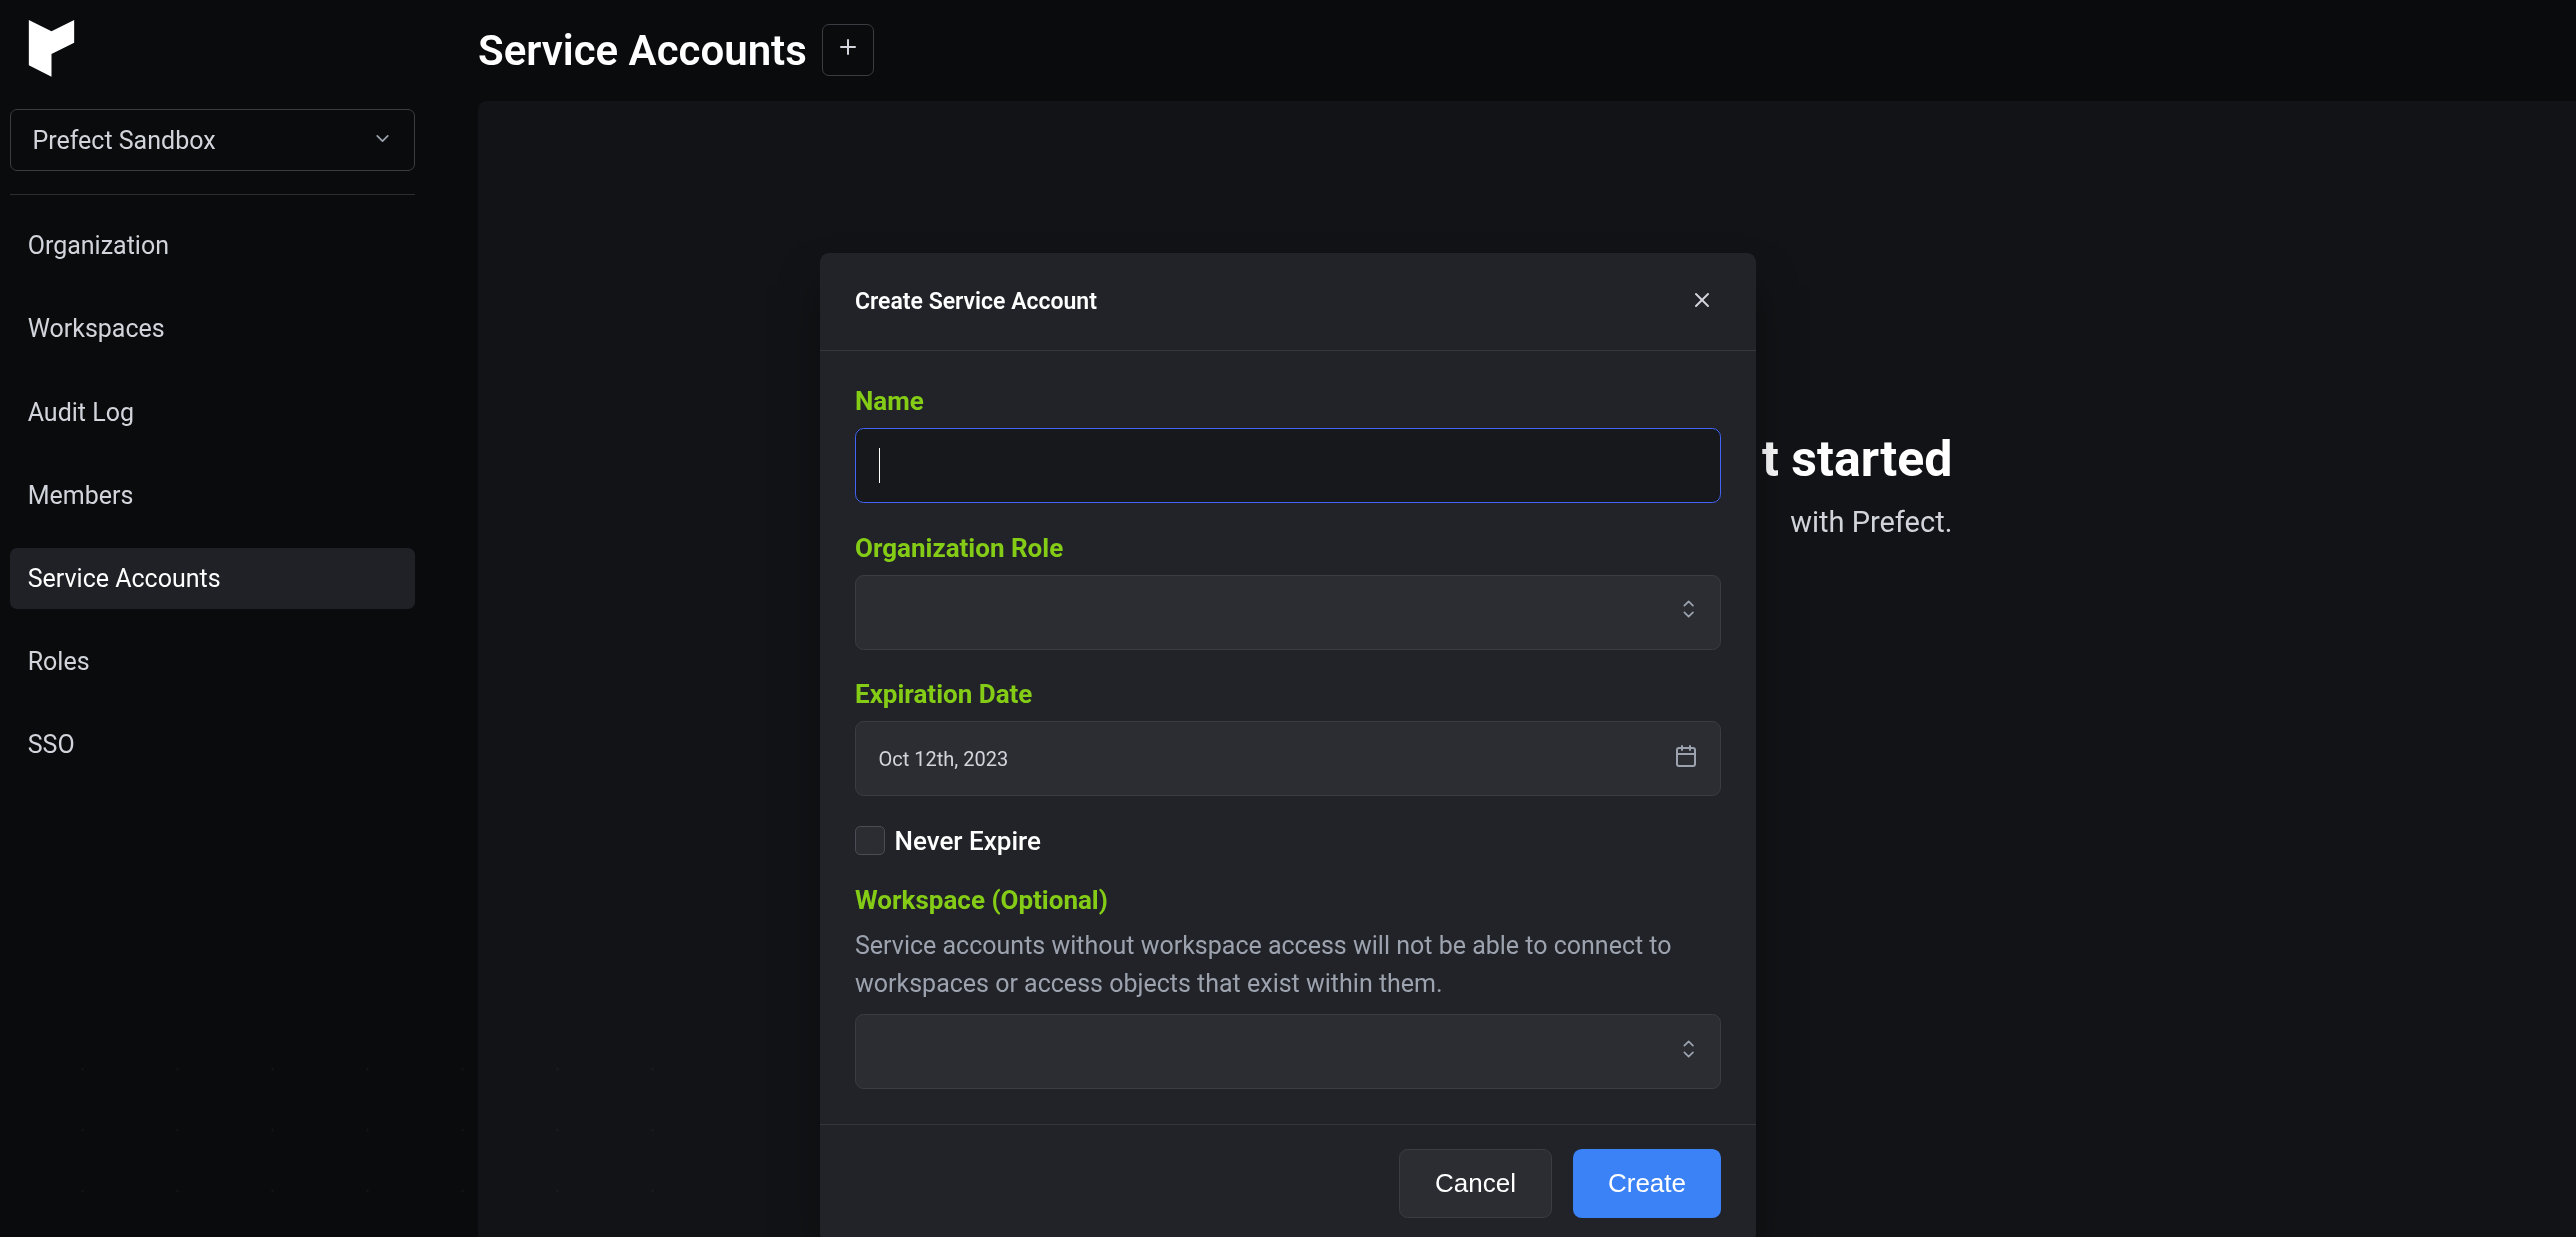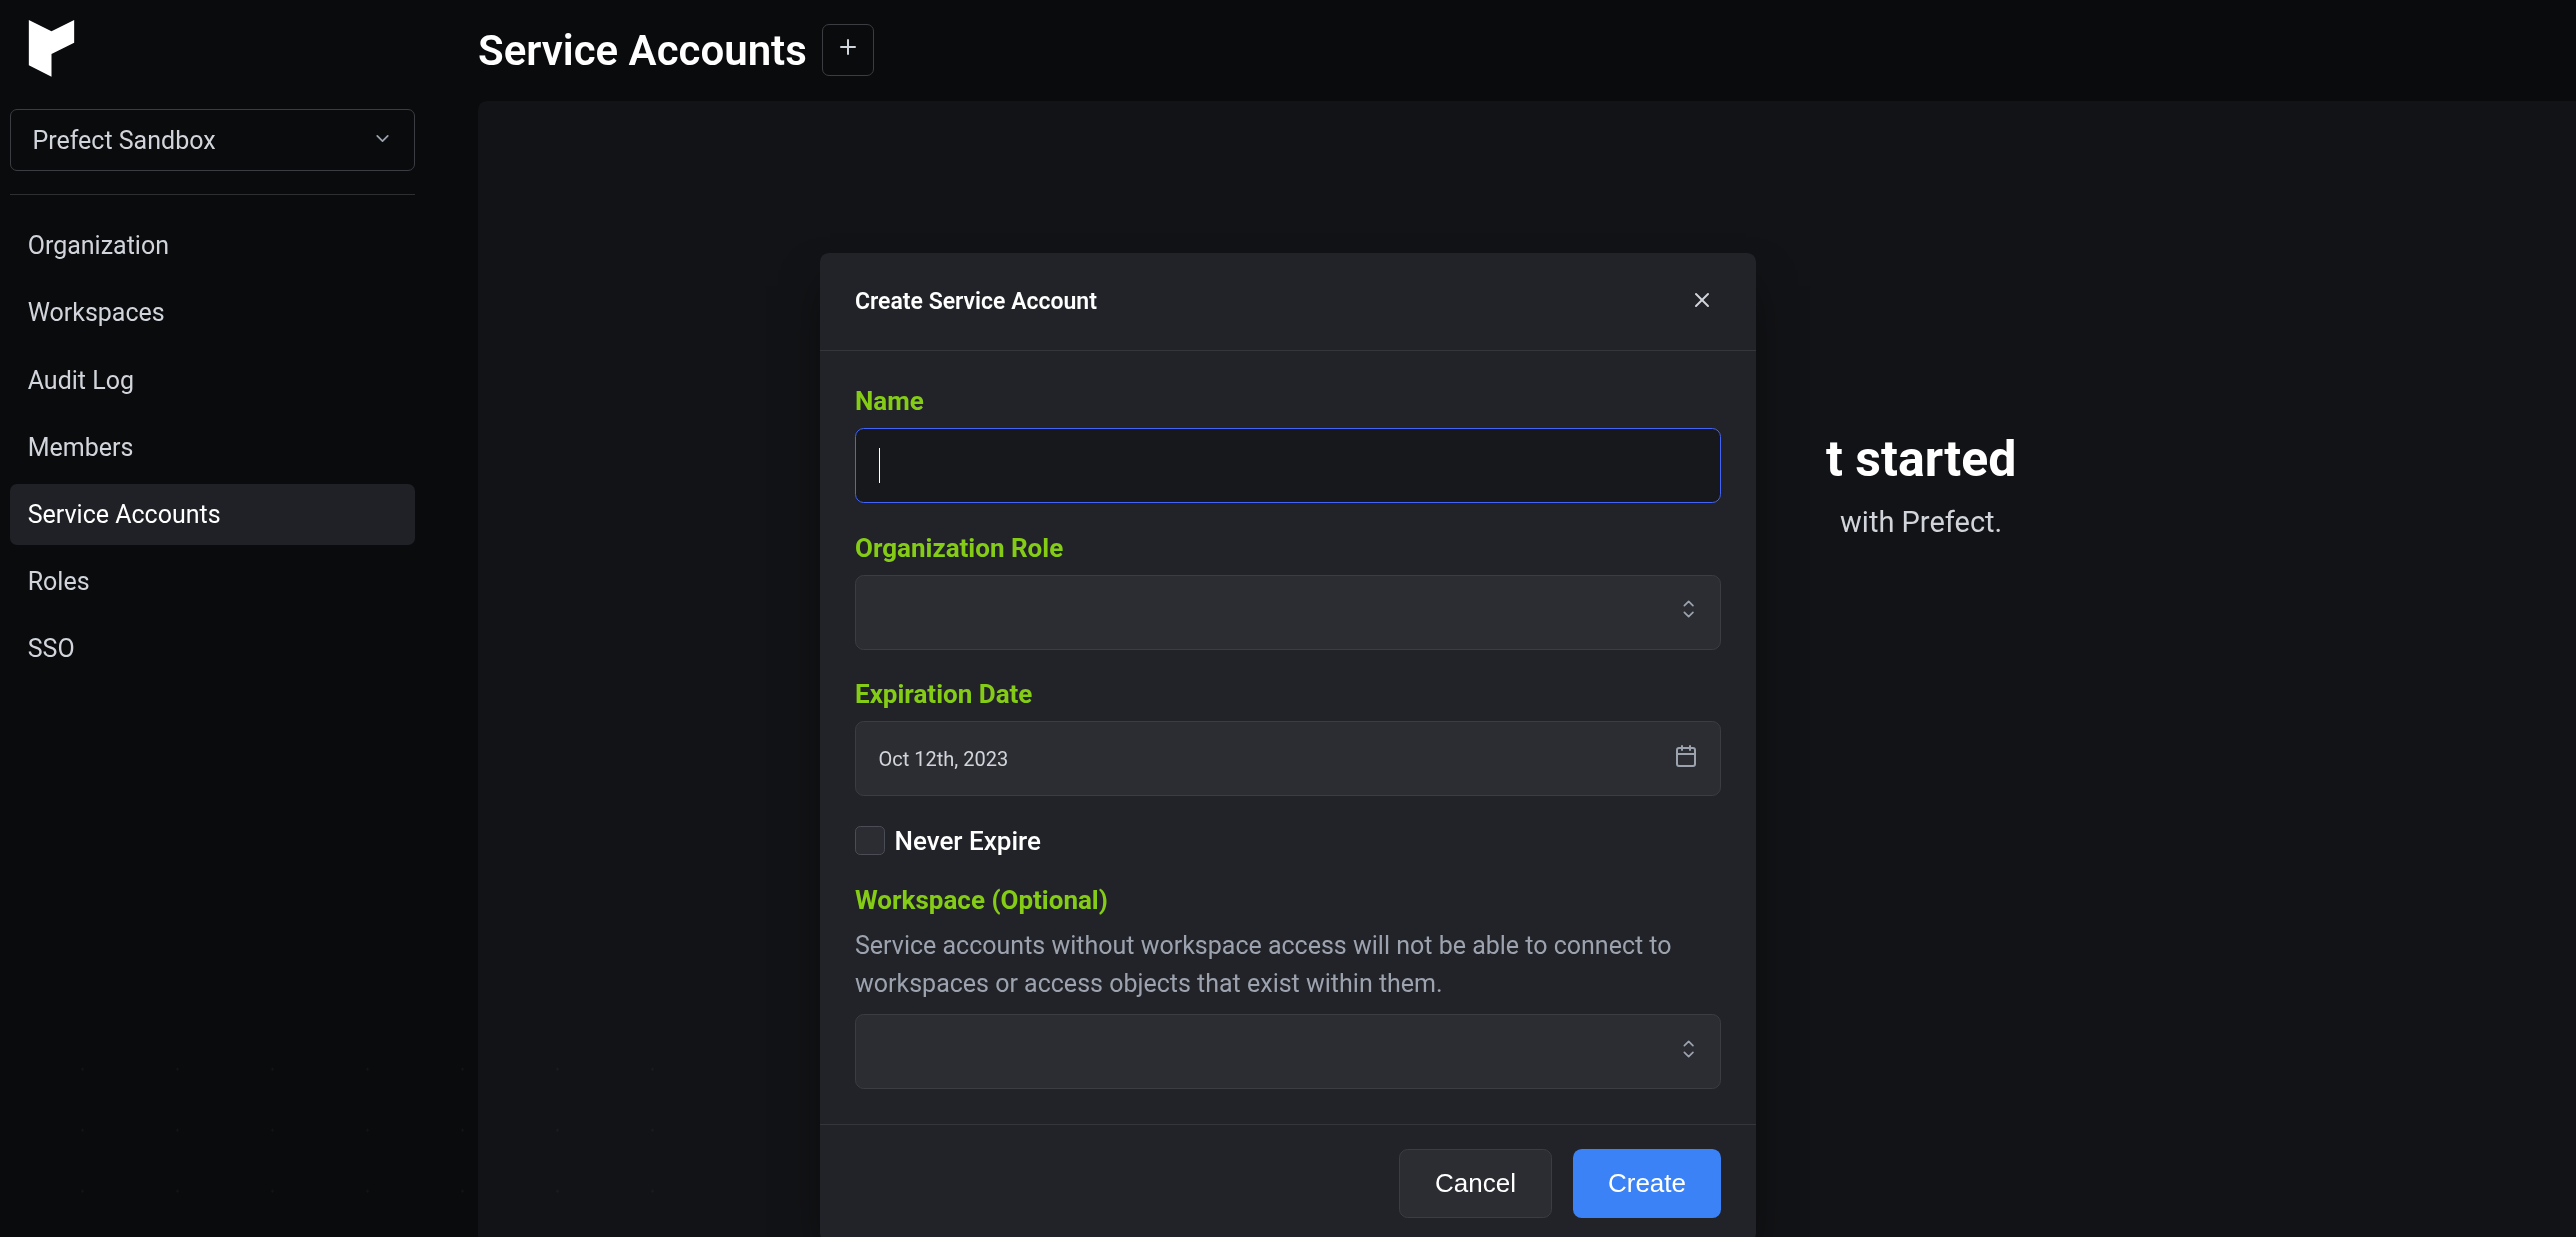--- a/index.html
+++ b/index.html
@@ -59,21 +59,21 @@
     }
     .sidebar-divider {
       border: none;
       border-top: 0.9px solid #2d2f33;
       margin: 0 0 21px 0;
     }
     .nav-list {
       list-style: none;
       display: flex;
       flex-direction: column;
-      gap: 7px;
+      gap: 23px;
     }
     .nav-item {
       padding: 15.6px 17.3px;
       border-radius: 7px;
       cursor: pointer;
       color: #d1d5db;
       font-size: 25px;
     }
     .nav-item.active {
       background: #1f2126;
@@ -112,23 +112,23 @@
       left: 478px;
       top: 101px;
       right: 0;
       bottom: 0;
       background: #121316;
       border-radius: 8.7px 0 0 0;
       overflow: hidden;
     }
     .started-hint {
       position: absolute;
-      left: 1348px;
+      left: 1284px;
       top: 329px;
-      text-align: center;
+      text-align: right;
     }
     .started-heading {
       font-size: 50px;
       font-weight: 700;
       color: #fff;
       margin-bottom: 17.3px;
     }
     .started-sub {
       font-size: 29px;
       color: #d1d5db;

